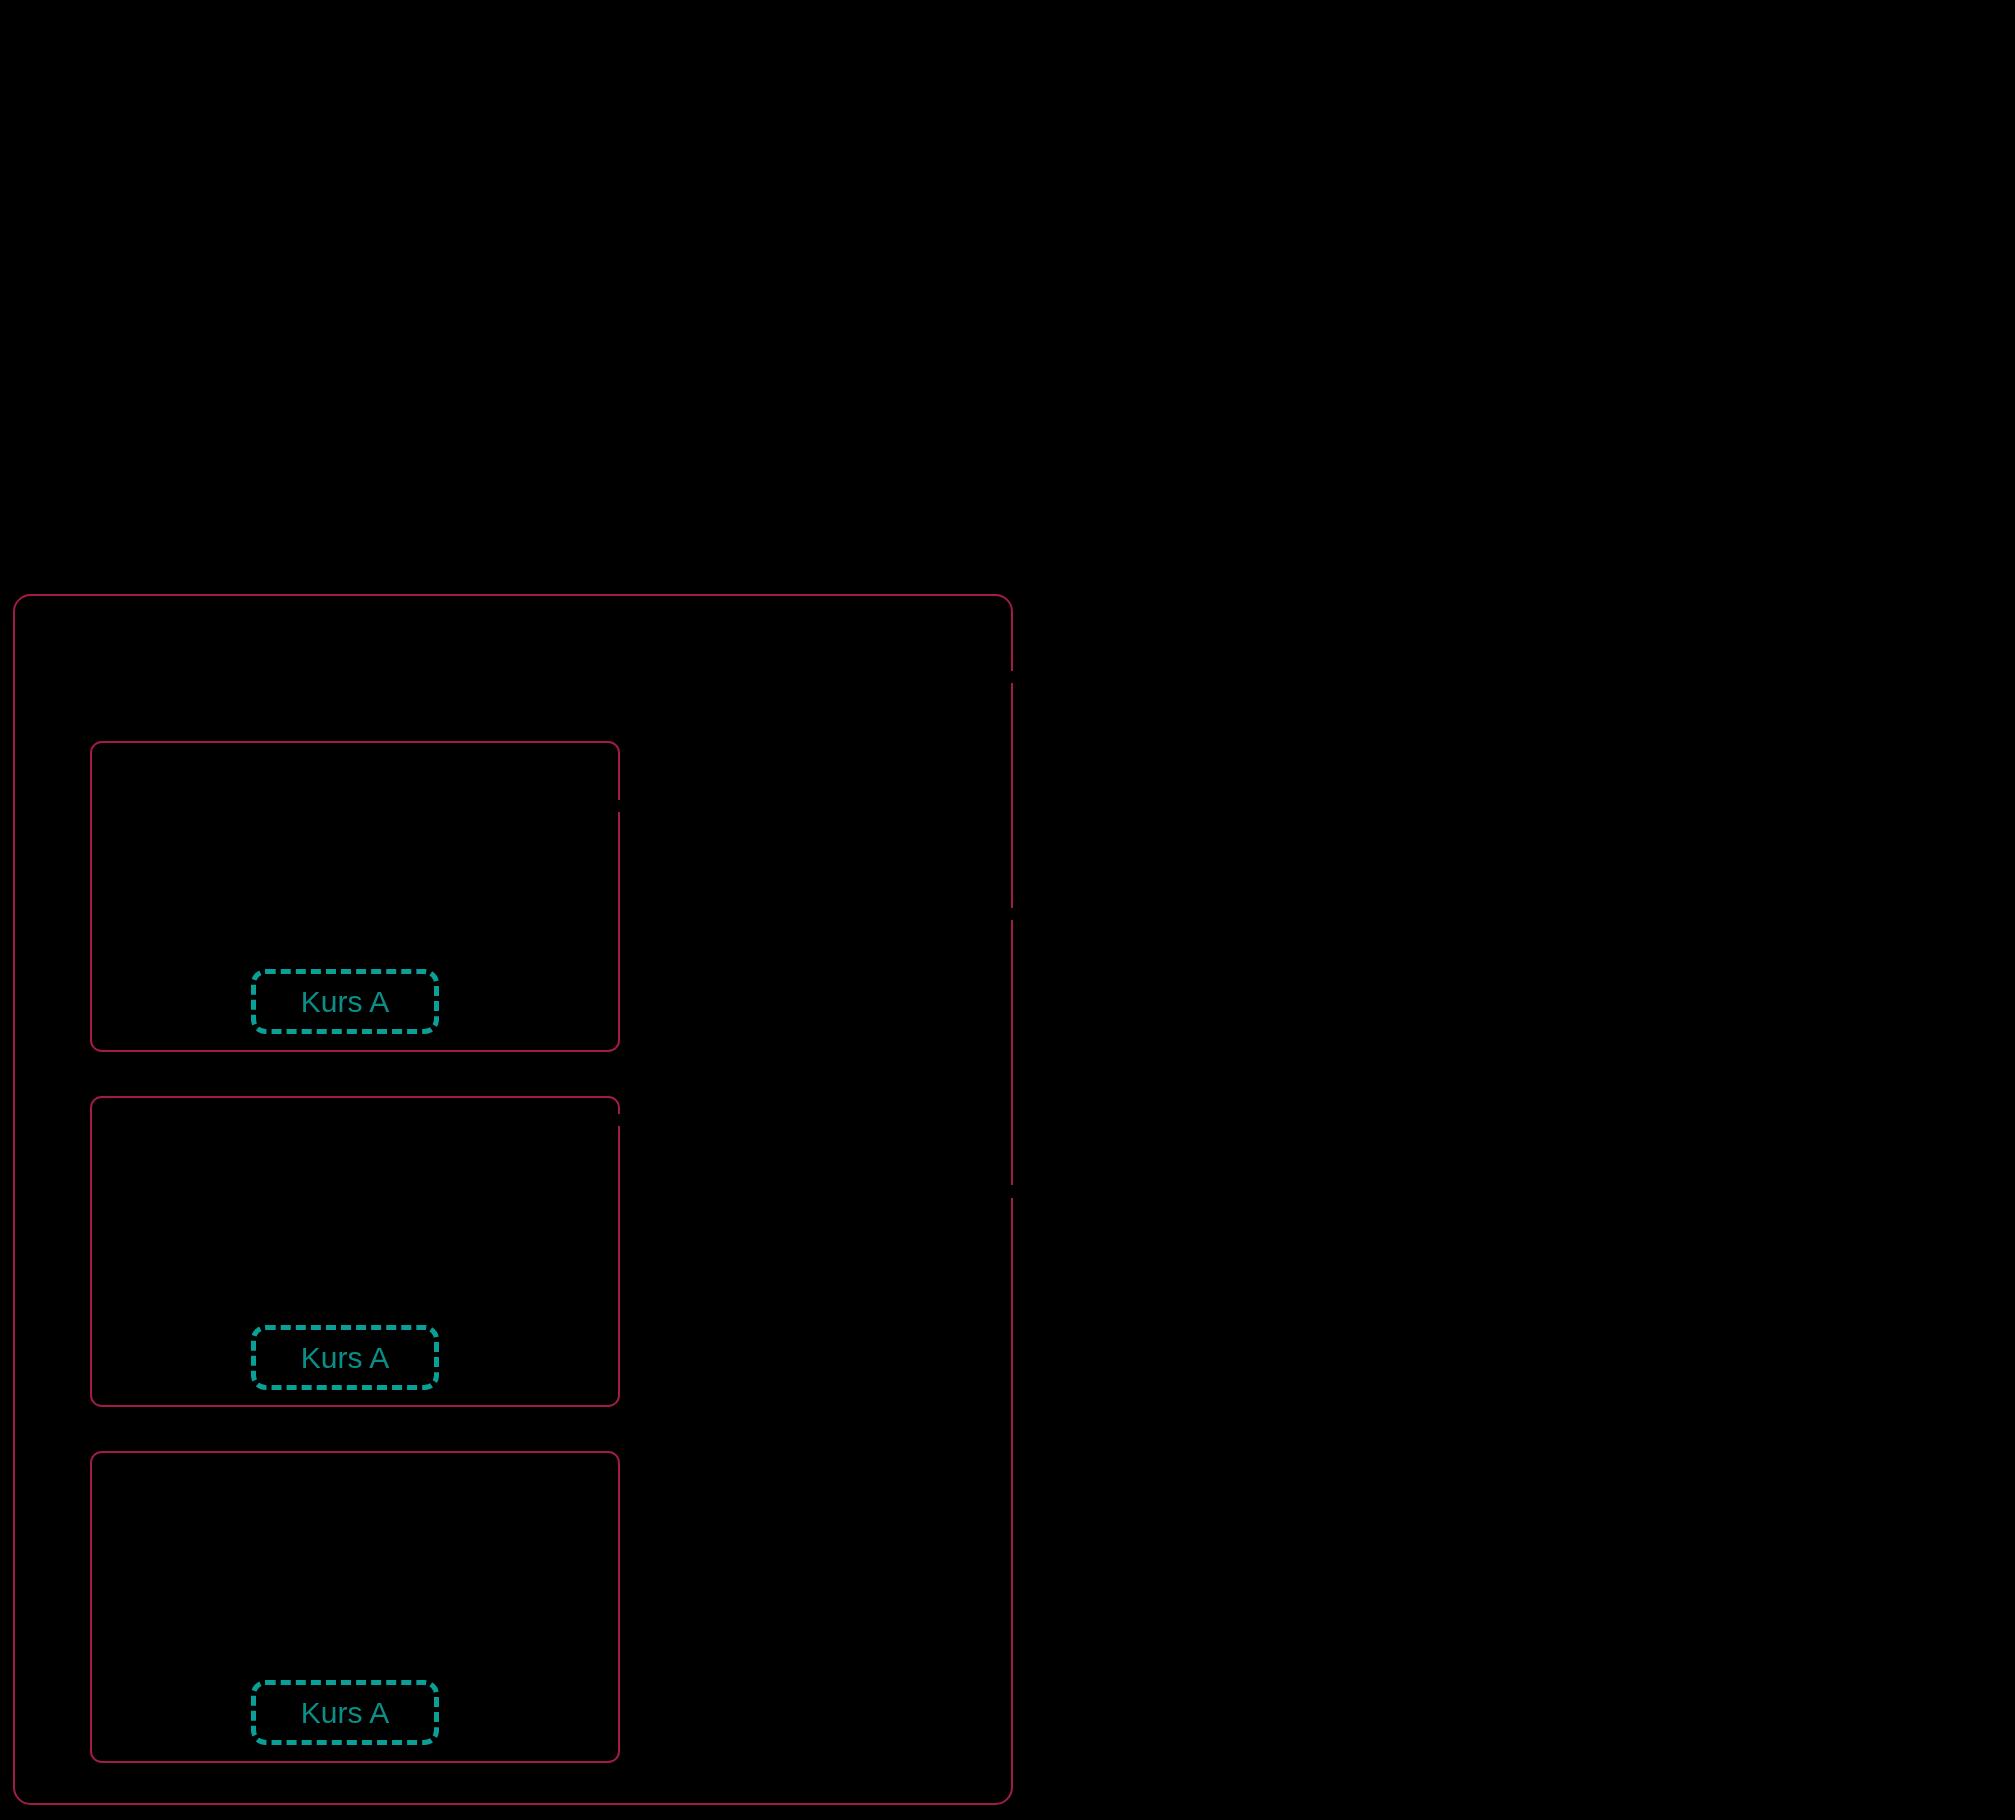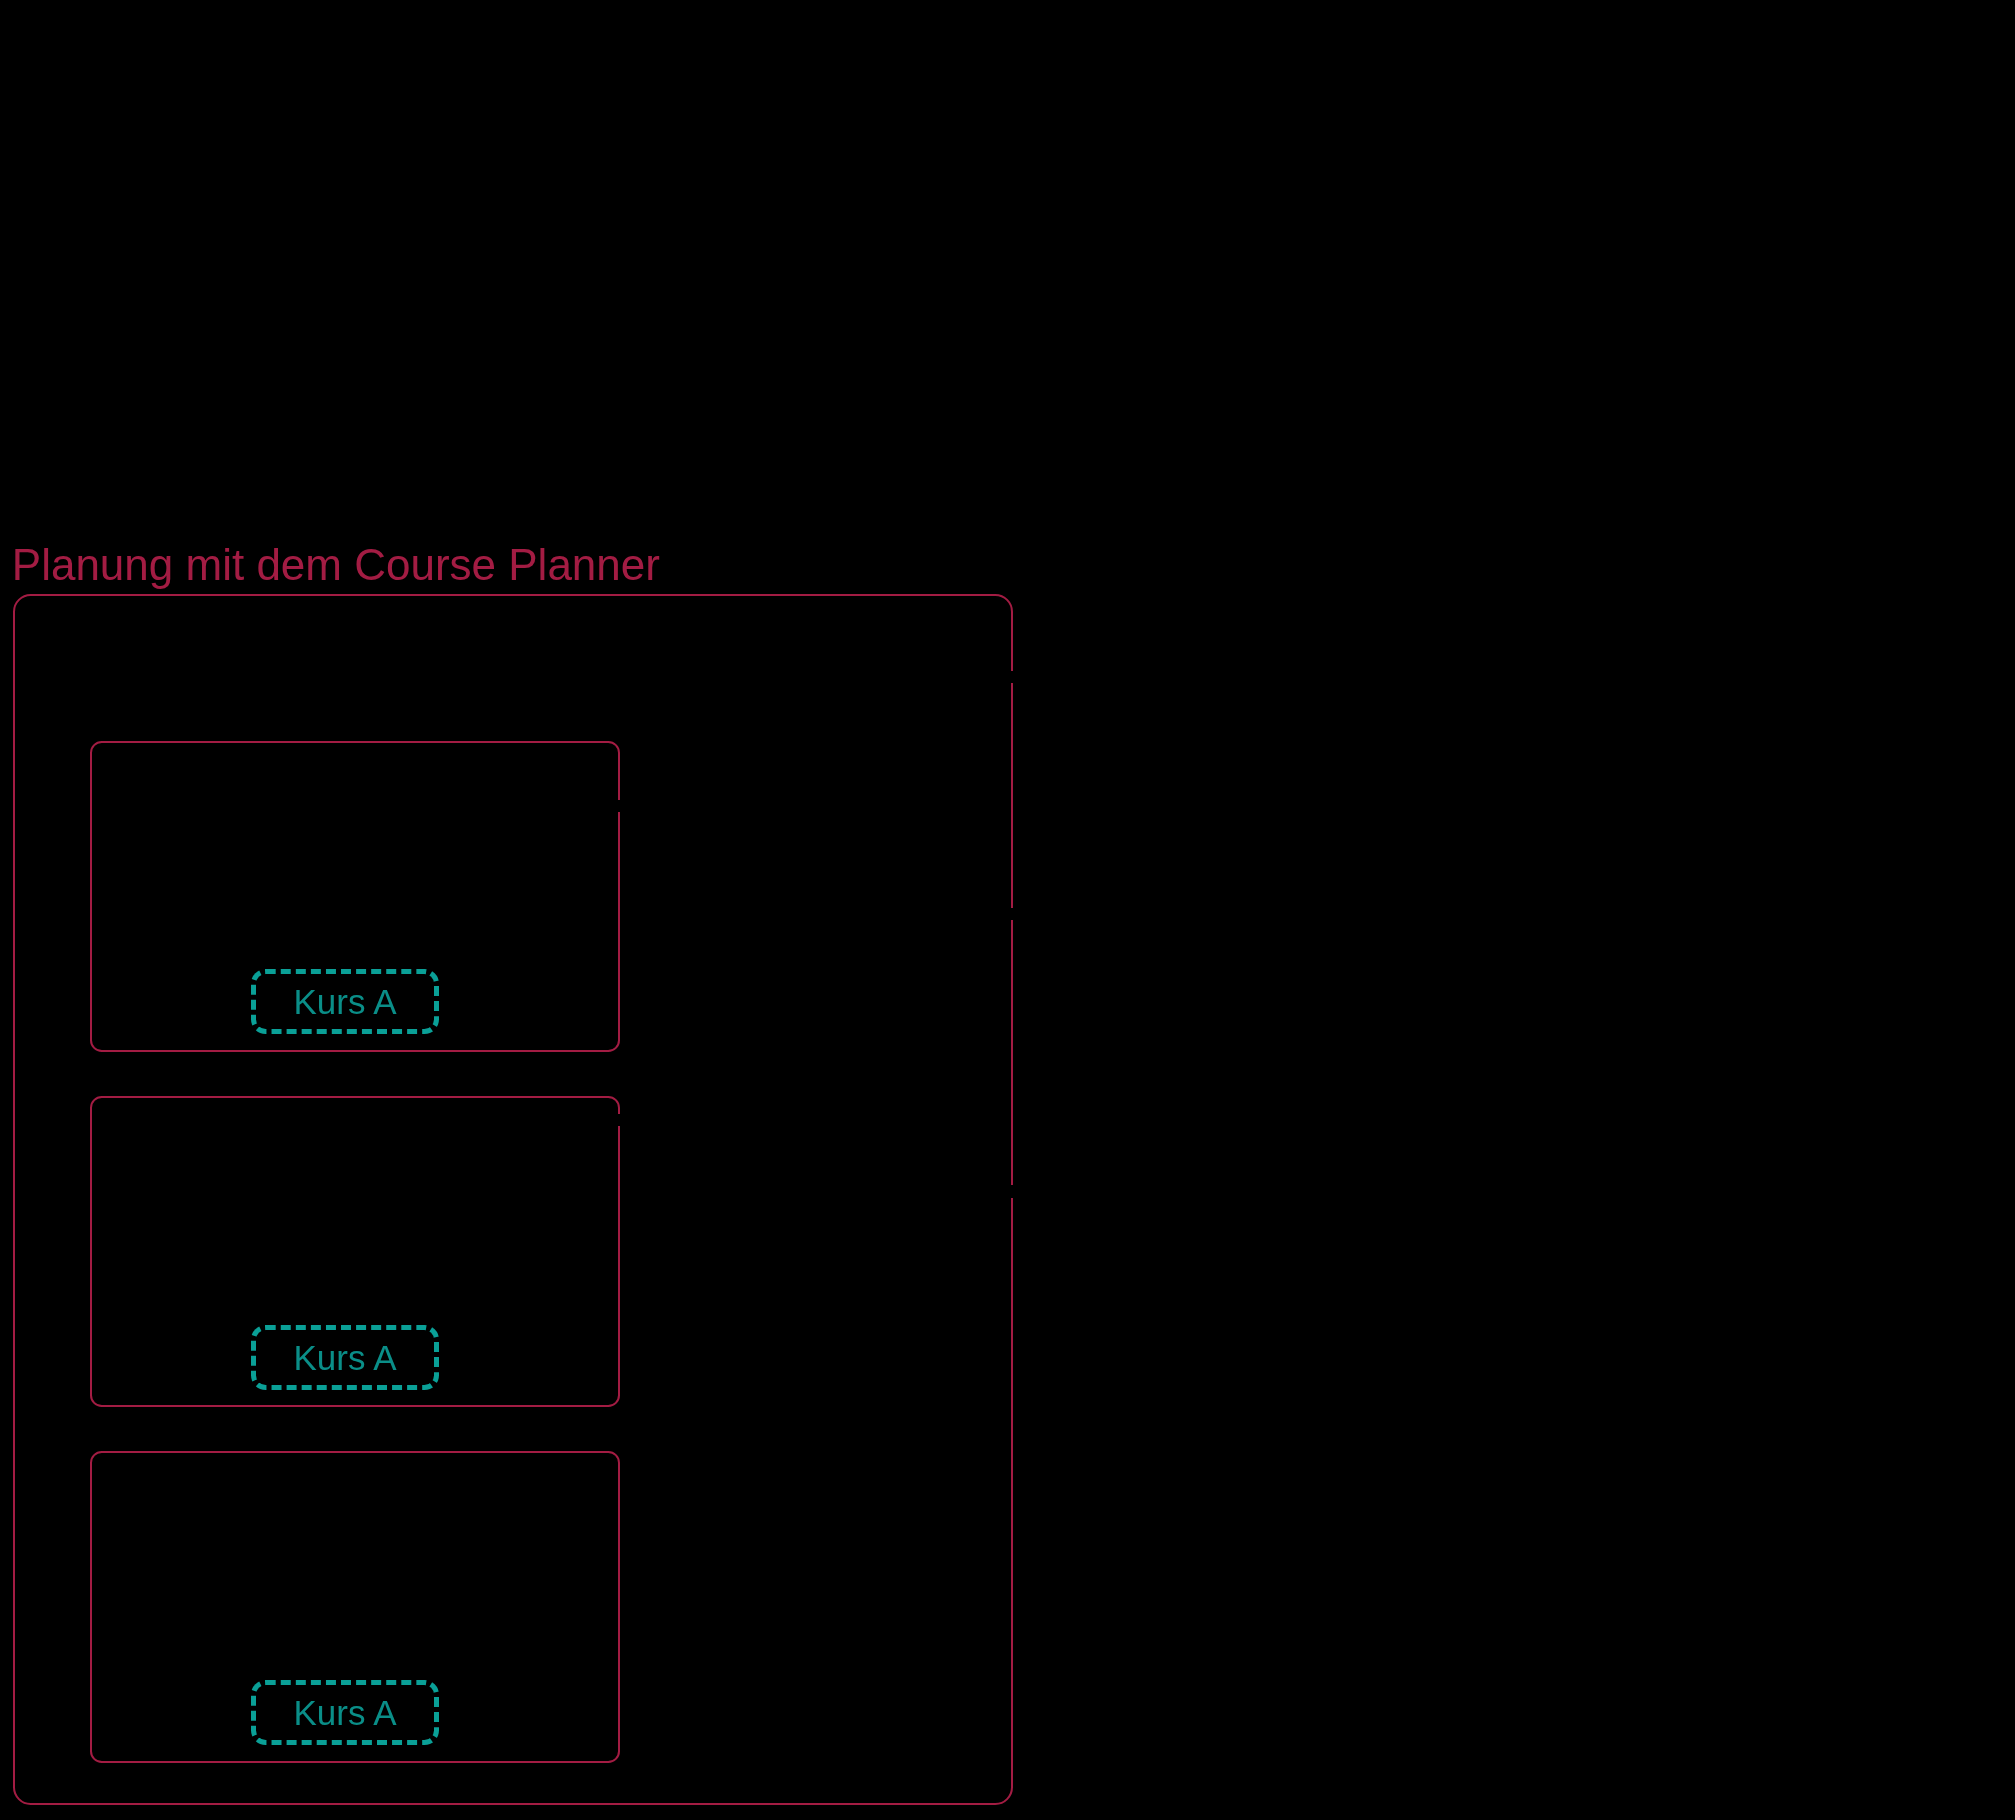--- a/index.html
+++ b/index.html
@@ -60,41 +60,40 @@
     display:flex;
     align-items:center;
     justify-content:center;
     background:transparent;
   }
   .chip-1{top:969px;}
   .chip-2{top:1325px;}
   .chip-3{top:1680px;}
   .course-chip .chip-label{
     color:var(--teal-text);
-    font-size:35px;
+    font-size:30px;
     line-height:1;
     white-space:nowrap;
   }
   
   .border-gap{
     position:absolute;
     background:var(--bg);
   }
   .gap-outer-1{left:1007px;top:671px;width:10.3px;height:11.8px;}
   .gap-outer-2{left:1007px;top:908px;width:10.3px;height:11.8px;}
   .gap-outer-3{left:1007px;top:1185px;width:10.3px;height:13.2px;}
   .gap-sem1{left:614px;top:800px;width:10.3px;height:11.8px;}
   .gap-sem2{left:614px;top:1114px;width:10.3px;height:11.8px;}
 </style>
 </head>
 <body>
 
 <div class="canvas">
 
-  <div class="page-title">Planung mit dem Course Planner</div>
 
   <div class="planner-outline"></div>
 
   <div class="semester-box semester-1"></div>
   <div class="semester-box semester-2"></div>
   <div class="semester-box semester-3"></div>
 
   <div class="course-chip chip-1">
     <span class="chip-label">Kurs A</span>
   </div>

